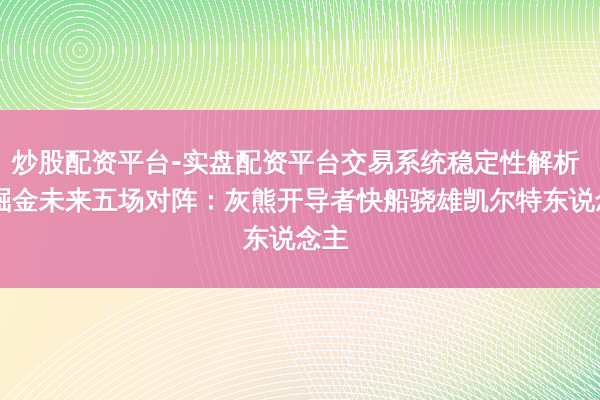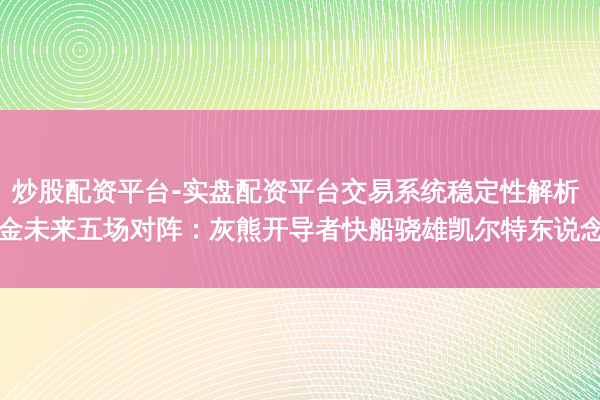--- a/index.html
+++ b/index.html
@@ -87,22 +87,22 @@
   #arc-br2{
     left:330px;top:-250px;width:620px;height:620px;border-radius:50%;
     background:repeating-radial-gradient(circle at 50% 50%,
        rgba(255,255,255,.6) 0px, rgba(255,255,255,.6) 1px,
        rgba(255,255,255,0) 1px, rgba(255,255,255,0) 5.5px);
     opacity:.8;
   }
 
   
   #headline{
-    position:absolute;left:0;top:120px;width:592px;height:180px;
-    display:flex;flex-direction:column;align-items:center;justify-content:center;
+    position:absolute;left:0;top:110px;width:592px;height:180px;
+    display:flex;flex-direction:column;justify-content:center;
     color:#ffffff;
     font-weight:bold;
     font-size:26px;
     line-height:38px;
     letter-spacing:.5px;
     white-space:nowrap;
     text-align:center;
     z-index:5;
   }
   #headline .line{
@@ -132,15 +132,16 @@
   <div class="zone" id="zone-bottom">
     <div class="tint"></div>
     <div class="arcs" id="arc-bl"></div>
     <div class="arcs" id="arc-br"></div>
     <div class="arcs" id="arc-br2"></div>
   </div>
 
   <div id="headline">
     <span class="line line-1">炒股配资平台-实盘配资平台交易系统稳定性解析</span>
     <span class="line line-2">掘金未来五场对阵：灰熊开导者快船骁雄凯尔特东说念</span>
+    <span class="line line-3">东说念主</span>
   </div>
 
 </div>
 
 </body></html>

